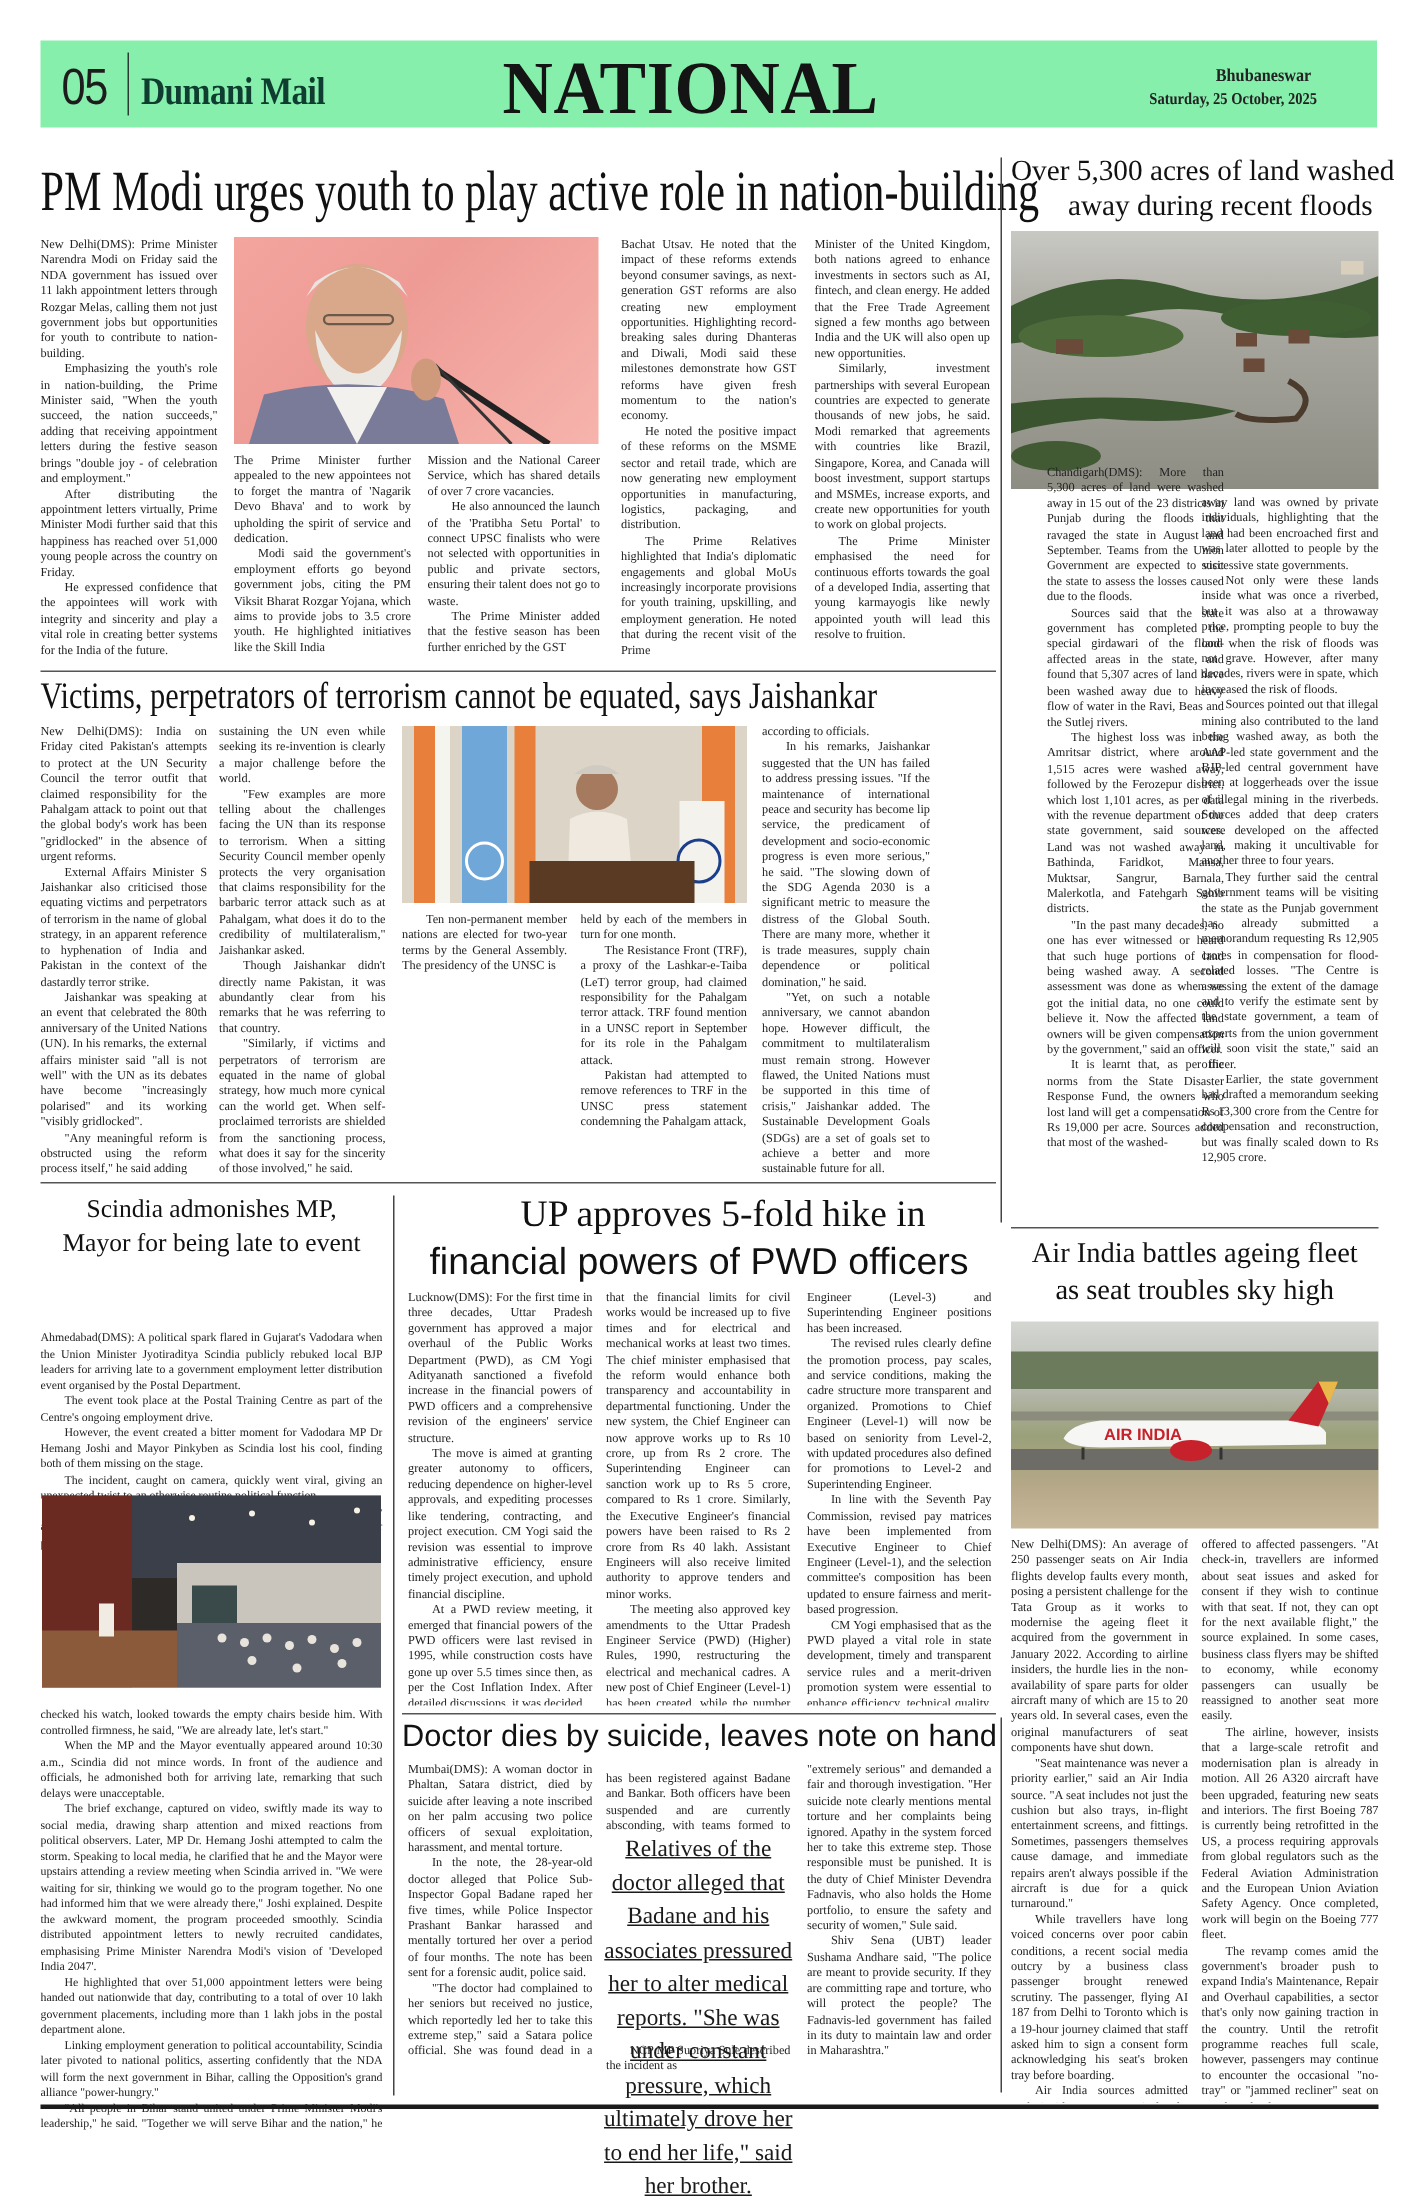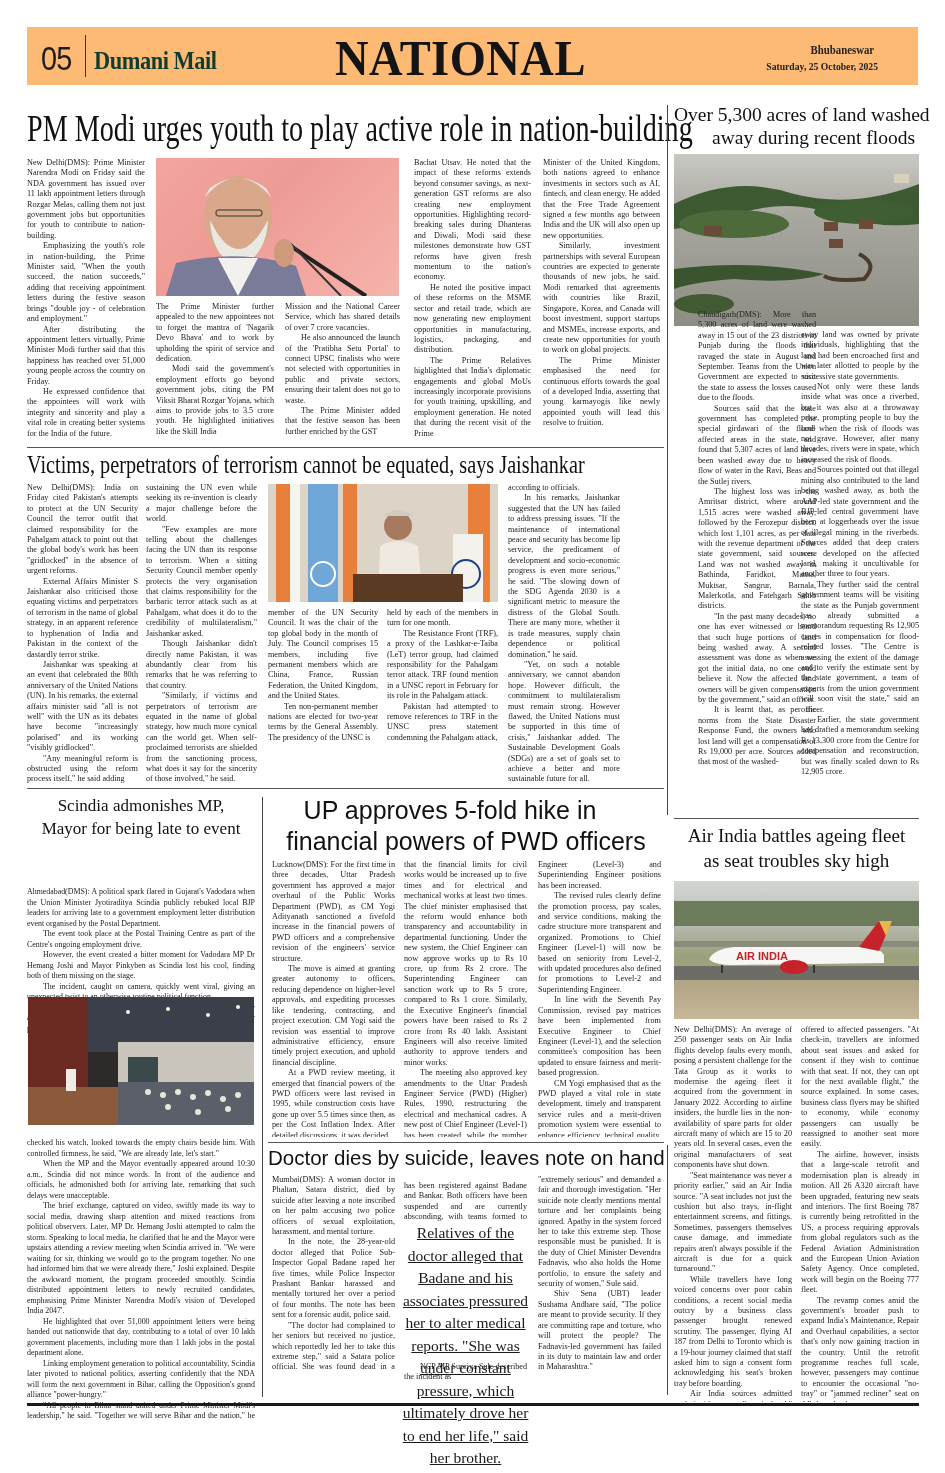--- a/index.html
+++ b/index.html
@@ -1,19 +1,19 @@
 <!DOCTYPE html>
 <html><head>
 <meta charset="utf-8">
 <style>
   * { box-sizing: border-box; margin: 0; padding: 0; }
   html, body { width: 945px; height: 1473px; background: #ffffff; overflow: hidden; }
   body { position: relative; font-family: "Liberation Serif", "DejaVu Serif", serif; color: #1a1a1a; }
 
-  .masthead { position: absolute; left: 27px; top: 27px; width: 891px; height: 58px; background: #fdba74; }
+  .masthead { position: absolute; left: 27px; top: 27px; width: 891px; height: 58px; background: #86efac; }
   .page-no { position: absolute; left: 14px; top: 14px; font-size: 34px; line-height: 34px; color: #1d1d1d; font-family: "Liberation Sans", sans-serif; font-weight: 300; letter-spacing: -1px; transform: scaleX(0.85); transform-origin: left; }
   .mast-divider { position: absolute; left: 58px; top: 8px; width: 1px; height: 42px; background: #2a3b33; }
   .paper-name { position: absolute; left: 67px; top: 19px; font-size: 26px; font-weight: bold; color: #0f3d30; letter-spacing: -0.5px; transform: scaleX(0.86); transform-origin: left; white-space: nowrap; }
   .section-name { position: absolute; left: 308px; top: 6px; font-size: 50px; line-height: 50px; font-weight: bold; color: #141414; letter-spacing: 0.5px; transform: scaleX(0.93); transform-origin: left; }
   .city { position: absolute; right: 40px; top: 16px; font-size: 12px; font-weight: bold; color: #222; transform: scaleX(0.9); }
   .date { position: absolute; right: 40px; top: 33px; font-size: 11px; font-weight: bold; color: #222; transform: scaleX(0.88); transform-origin: right; white-space: nowrap; }
   .hl { position: absolute; color: #111; white-space: nowrap; font-weight: normal; }
   .cond { transform-origin: left top; }
   .col { position: absolute; font-size: 8.2px; line-height: 10.4px; text-align: justify; color: #222; overflow: hidden; }
   .col p { text-indent: 16px; }
@@ -151,26 +151,25 @@
       <rect x="185" y="50" width="30" height="68" fill="#f4f2ec"></rect>
       <circle cx="198" cy="90" r="14" fill="none" stroke="#1c3f8c" stroke-width="2"></circle>
       <circle cx="130" cy="42" r="14" fill="#a57a5f"></circle>
       <path d="M115 32 Q130 20 145 32" fill="#cfcac2"></path>
       <path d="M110 118 L112 62 Q130 52 150 62 L155 118Z" fill="#efe9df"></path>
       <rect x="85" y="90" width="110" height="28" fill="#5b3a24"></rect>
     </svg>
   </div>
 
   <div class="col" style="left:268px; top:608px; width:110px; height:175px;">
-    <p class="first">member of the UN Security Council. It was the chair of the top global body in the month of July. The Council comprises 15 members, including five permanent members which are China, France, Russian Federation, the United Kingdom, and the United States.</p>
     <p>Ten non-permanent member nations are elected for two-year terms by the General Assembly. The presidency of the UNSC is</p>
   </div>
   <div class="col" style="left:387px; top:608px; width:111px; height:175px;">
     <p class="first">held by each of the members in turn for one month.</p>
-    <p>The Resistance Front (TRF), a proxy of the Lashkar-e-Taiba (LeT) terror group, had claimed responsibility for the Pahalgam terror attack. TRF found mention in a UNSC report in February for its role in the Pahalgam attack.</p>
+    <p>The Resistance Front (TRF), a proxy of the Lashkar-e-Taiba (LeT) terror group, had claimed responsibility for the Pahalgam terror attack. TRF found mention in a UNSC report in September for its role in the Pahalgam attack.</p>
     <p>Pakistan had attempted to remove references to TRF in the UNSC press statement condemning the Pahalgam attack,</p>
   </div>
   <div class="col" style="left:508px; top:483px; width:112px; height:300px;">
     <p class="first">according to officials.</p>
     <p>In his remarks, Jaishankar suggested that the UN has failed to address pressing issues. "If the maintenance of international peace and security has become lip service, the predicament of development and socio-economic progress is even more serious," he said. "The slowing down of the SDG Agenda 2030 is a significant metric to measure the distress of the Global South. There are many more, whether it is trade measures, supply chain dependence or political domination," he said.</p>
     <p>"Yet, on such a notable anniversary, we cannot abandon hope. However difficult, the commitment to multilateralism must remain strong. However flawed, the United Nations must be supported in this time of crisis," Jaishankar added. The Sustainable Development Goals (SDGs) are a set of goals set to achieve a better and more sustainable future for all.</p>
   </div>
 </div>
 
 <div class="rule-h" style="left:27px; top:788px; width:637px;"></div>
@@ -223,21 +222,21 @@
     <p>The brief exchange, captured on video, swiftly made its way to social media, drawing sharp attention and mixed reactions from political observers. Later, MP Dr. Hemang Joshi attempted to calm the storm. Speaking to local media, he clarified that he and the Mayor were upstairs attending a review meeting when Scindia arrived in. "We were waiting for sir, thinking we would go to the program together. No one had informed him that we were already there," Joshi explained. Despite the awkward moment, the program proceeded smoothly. Scindia distributed appointment letters to newly recruited candidates, emphasising Prime Minister Narendra Modi's vision of 'Developed India 2047'.</p>
     <p>He highlighted that over 51,000 appointment letters were being handed out nationwide that day, contributing to a total of over 10 lakh government placements, including more than 1 lakh jobs in the postal department alone.</p>
     <p>Linking employment generation to political accountability, Scindia later pivoted to national politics, asserting confidently that the NDA will form the next government in Bihar, calling the Opposition's grand alliance "power-hungry."</p>
     <p>"All people in Bihar stand united under Prime Minister Modi's leadership," he said. "Together we will serve Bihar and the nation," he added. Interestingly, punctuality, politics, and public perception clashed on one stage in Gujarat's Vadodara this day.</p>
   </div>
 </div>
 
 <div class="rule-v" style="left:262px; top:797px; height:600px;"></div>
 
 <div>
-  <div class="hl" style="left:252px; top:795px; width:396px; text-align:center; font-size:25px; line-height:30px; font-family:Liberation Sans, sans-serif;">UP approves 5-fold hike in</div>
+  <div class="hl" style="left:284px; top:795px; width:396px; text-align:center; font-size:25px; line-height:30px; font-family:Liberation Serif, serif;">UP approves 5-fold hike in</div>
   <div class="hl" style="left:268px; top:826px; width:396px; text-align:center; font-size:25px; line-height:30px; font-family:'Liberation Sans','DejaVu Sans',sans-serif;">financial powers of PWD officers</div>
 
   <div class="col" style="left:272px; top:860px; width:123px; height:277px;">
     <p class="first">Lucknow(DMS): For the first time in three decades, Uttar Pradesh government has approved a major overhaul of the Public Works Department (PWD), as CM Yogi Adityanath sanctioned a fivefold increase in the financial powers of PWD officers and a comprehensive revision of the engineers' service structure.</p>
     <p>The move is aimed at granting greater autonomy to officers, reducing dependence on higher-level approvals, and expediting processes like tendering, contracting, and project execution. CM Yogi said the revision was essential to improve administrative efficiency, ensure timely project execution, and uphold financial discipline.</p>
     <p>At a PWD review meeting, it emerged that financial powers of the PWD officers were last revised in 1995, while construction costs have gone up over 5.5 times since then, as per the Cost Inflation Index. After detailed discussions, it was decided</p>
   </div>
   <div class="col" style="left:404px; top:860px; width:123px; height:277px;">
     <p class="first">that the financial limits for civil works would be increased up to five times and for electrical and mechanical works at least two times. The chief minister emphasised that the reform would enhance both transparency and accountability in departmental functioning. Under the new system, the Chief Engineer can now approve works up to Rs 10 crore, up from Rs 2 crore. The Superintending Engineer can sanction work up to Rs 5 crore, compared to Rs 1 crore. Similarly, the Executive Engineer's financial powers have been raised to Rs 2 crore from Rs 40 lakh. Assistant Engineers will also receive limited authority to approve tenders and minor works.</p>
     <p>The meeting also approved key amendments to the Uttar Pradesh Engineer Service (PWD) (Higher) Rules, 1990, restructuring the electrical and mechanical cadres. A new post of Chief Engineer (Level-1) has been created, while the number of Chief</p>

